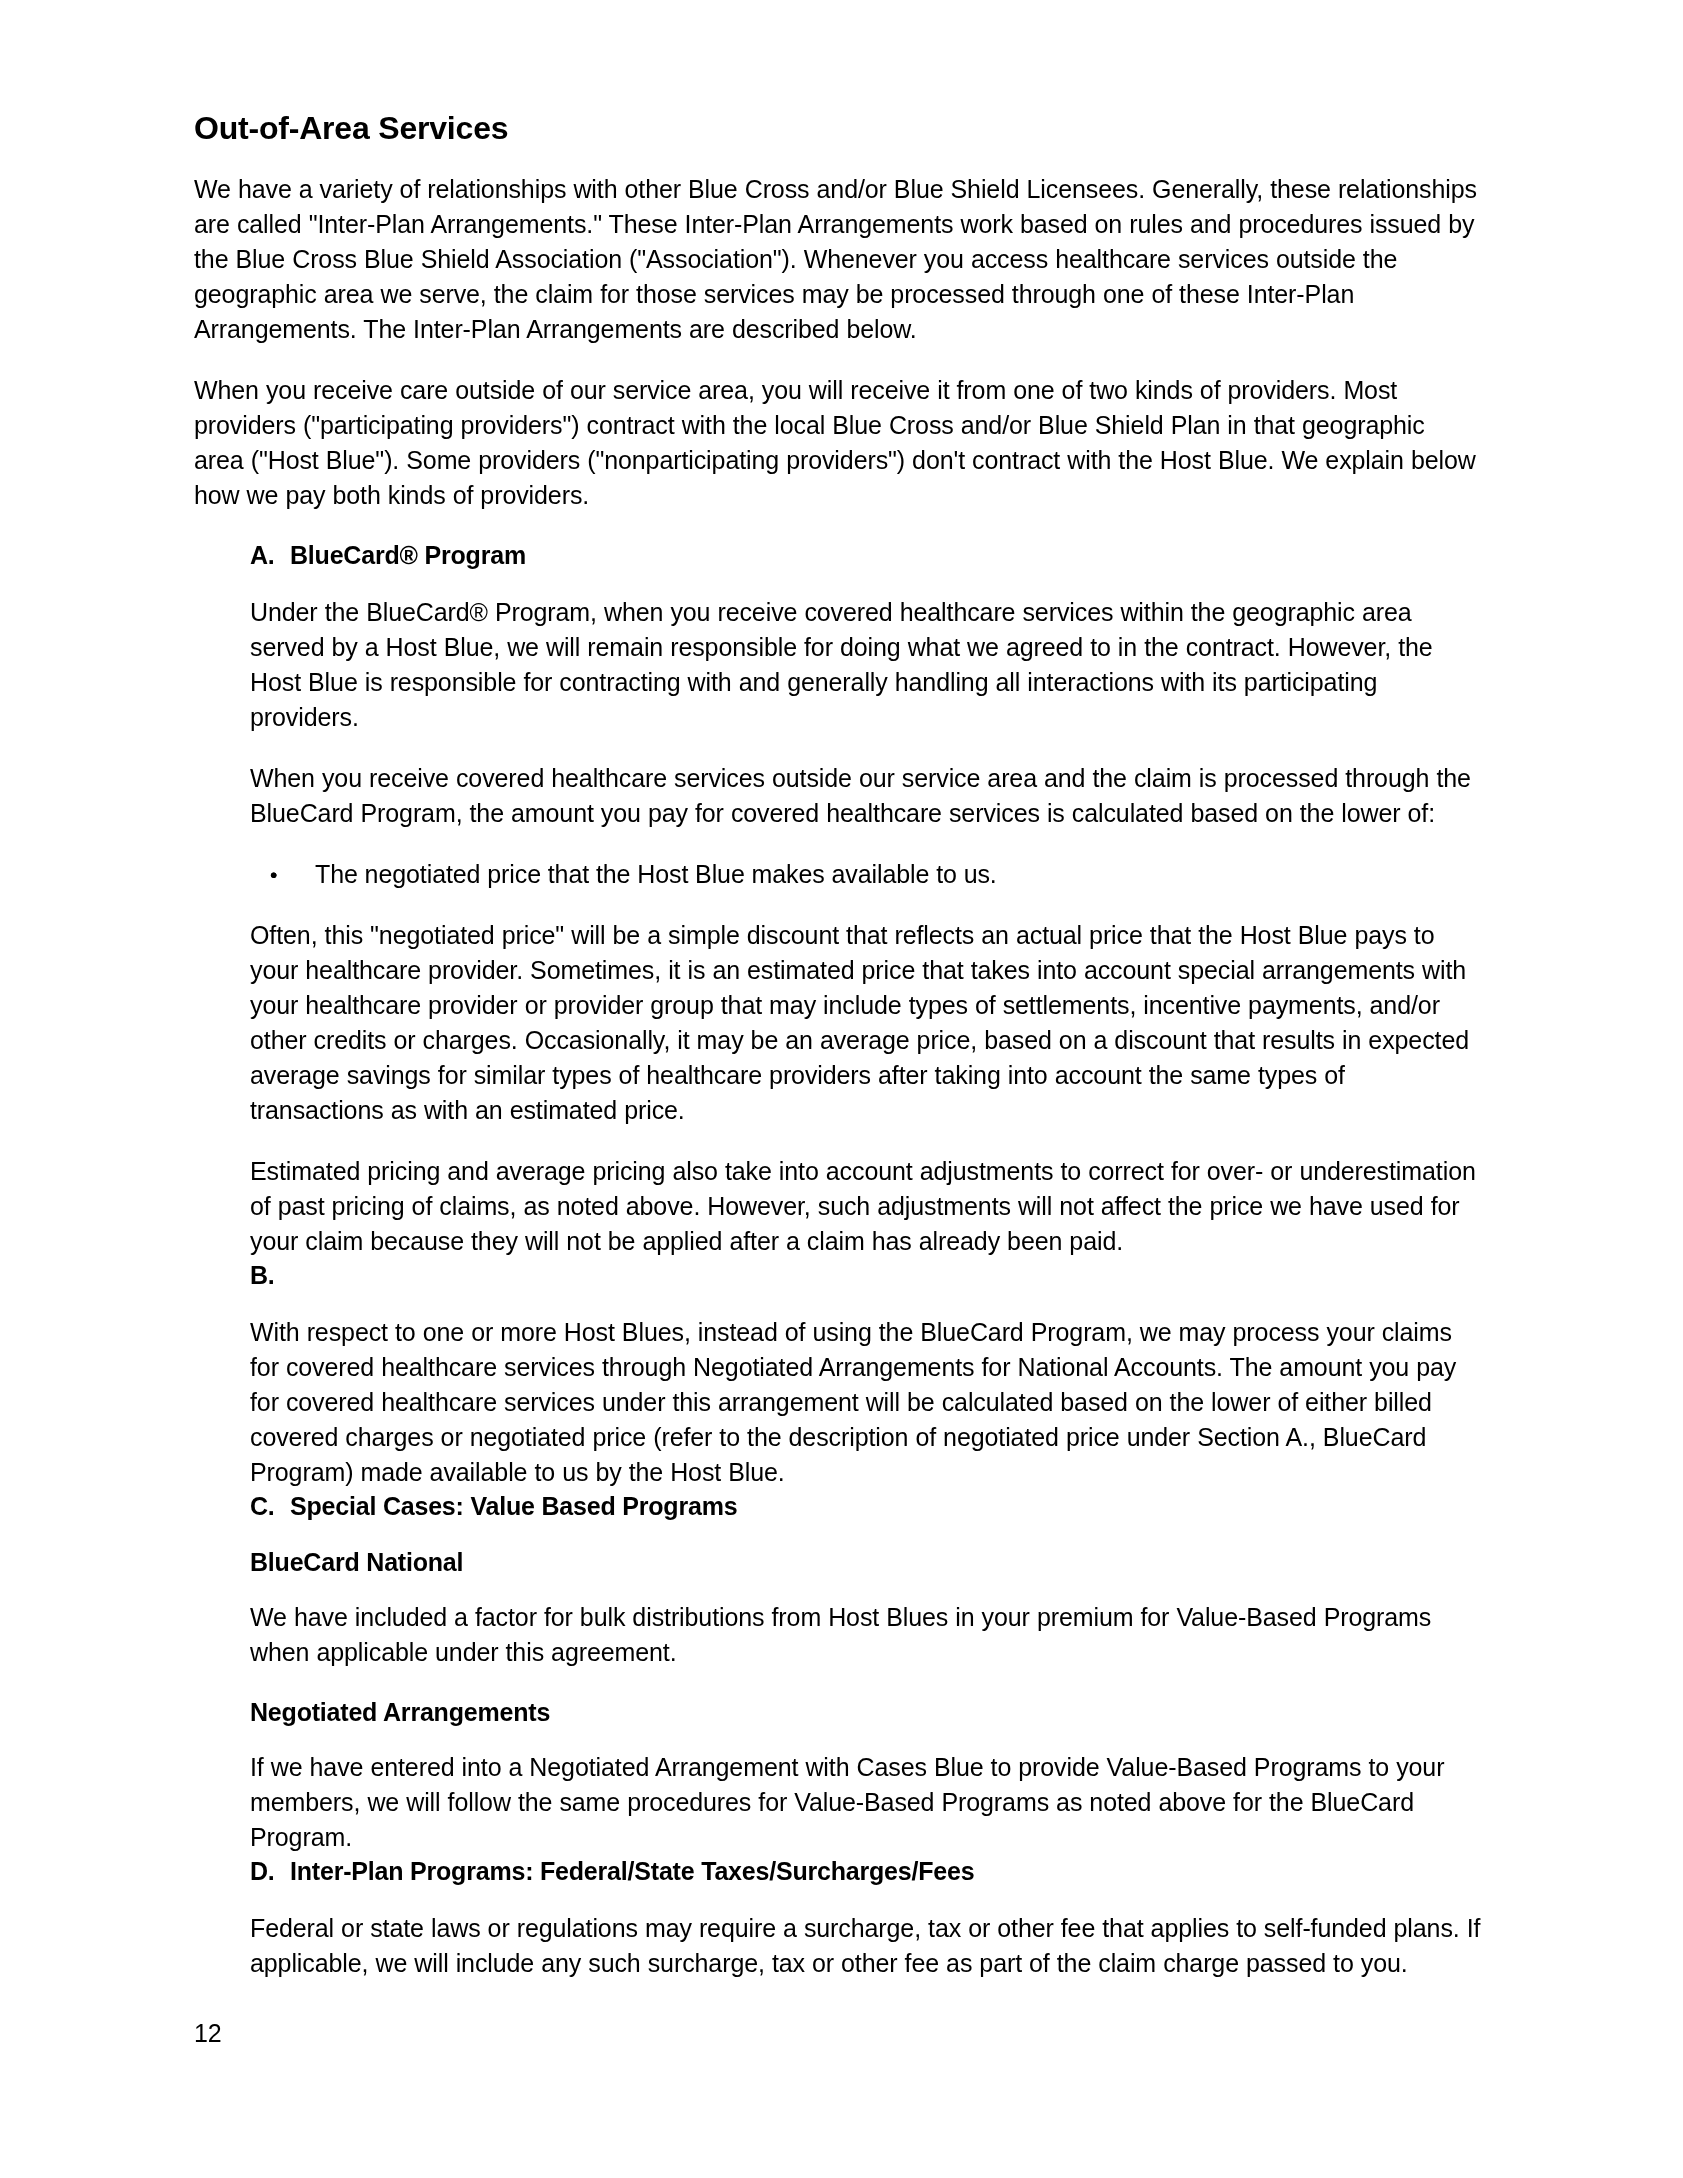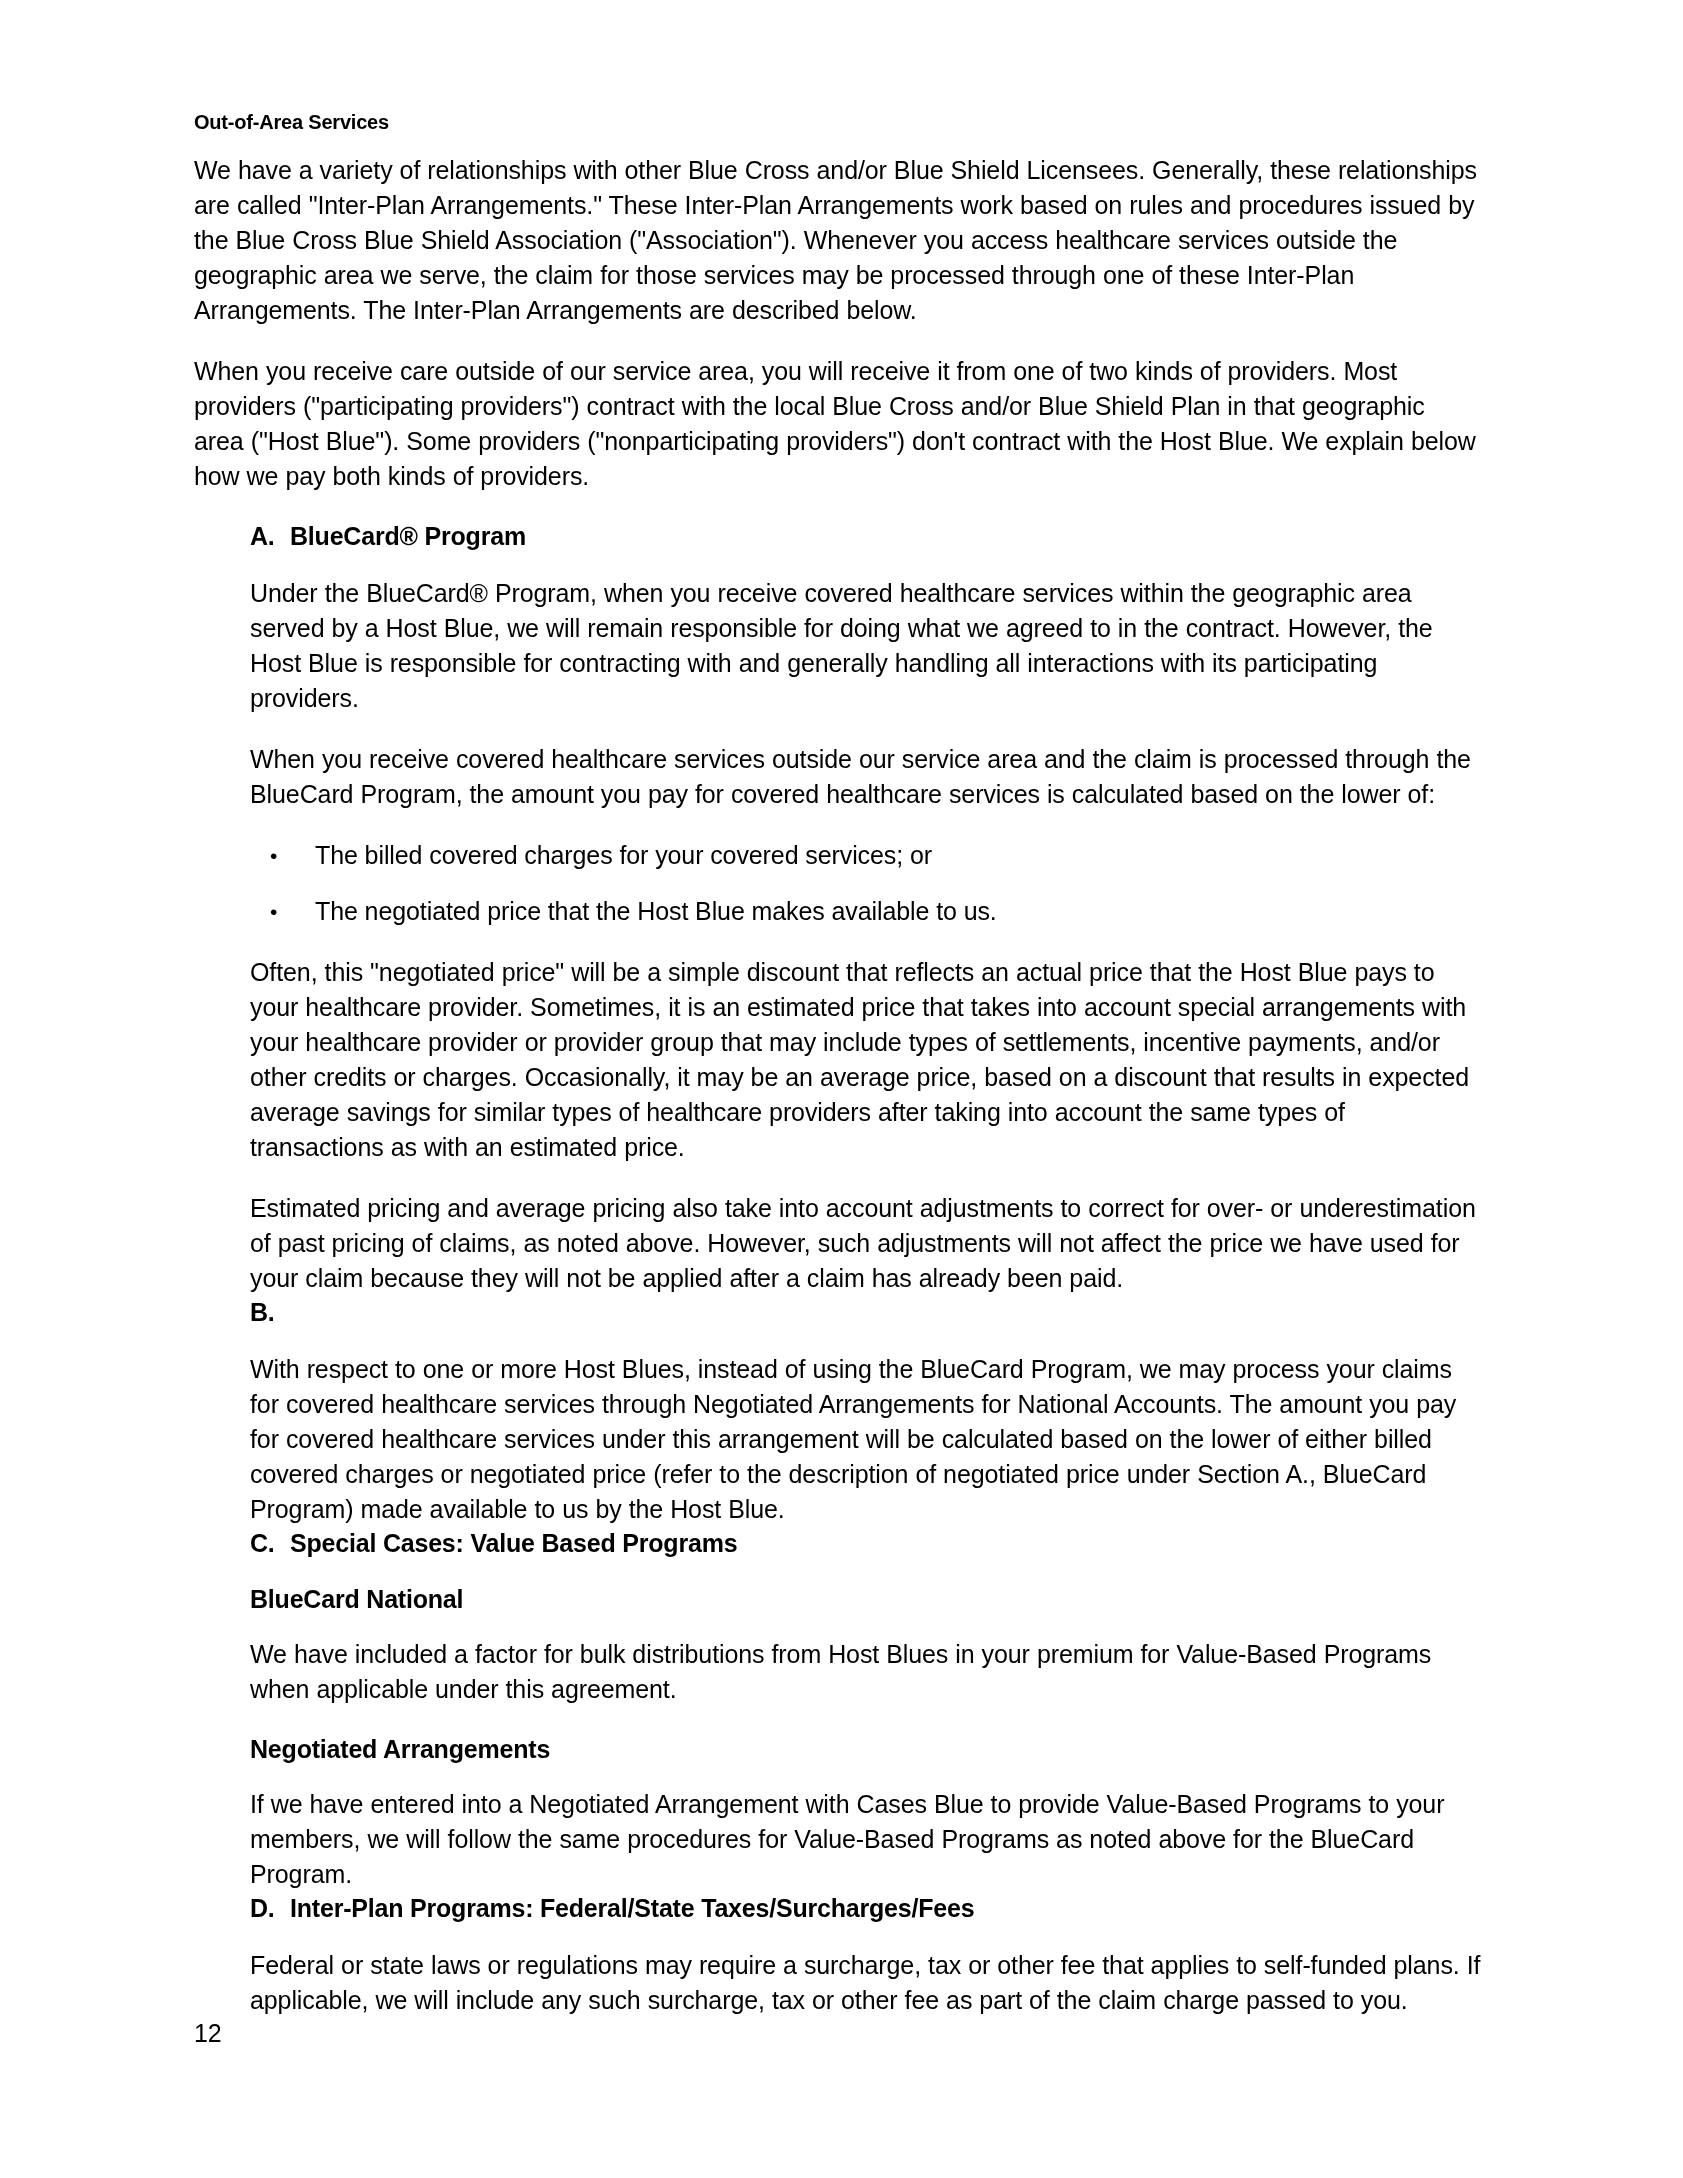--- a/index.html
+++ b/index.html
@@ -19,24 +19,24 @@
     overflow: hidden;
   }
   
   #content {
     position: absolute;
     left: 194px;
     top: 111px;
     width: 1287px;
   }
   .doc-title {
-    font-size: 20px;
+    font-size: 32px;
     font-weight: bold;
     letter-spacing: -0.2px;
-    margin: 0 0 20px 0;
+    margin: 0 0 26px 0;
     line-height: 1.1;
   }
   .para {
     font-size: 25px;
     line-height: 35px;
     margin: 0 0 26px 0;
     letter-spacing: -0.1px;
     text-align: left;
     word-spacing: 0.2px;
   }
@@ -111,21 +111,20 @@
     <div class="section">
       <div class="section-heading">
         <span class="letter">A.</span>
         <span>BlueCard® Program</span>
       </div>
       <p class="para">Under the BlueCard® Program, when you receive covered healthcare services within the geographic area served by a Host Blue, we will remain responsible for doing what we agreed to in the contract.  However, the Host Blue is responsible for contracting with and generally handling all interactions with its participating providers.</p>
       <p class="para">When you receive covered healthcare services outside our service area and the claim is processed through the BlueCard Program, the amount you pay for covered healthcare services is calculated based on the lower of:</p>
       <ul class="bullets">
         <li>
           <span class="bullet-dot">•</span>
-          <span>The billed covered charges for your covered services; or</span>
         </li>
         <li>
           <span class="bullet-dot">•</span>
           <span>The negotiated price that the Host Blue makes available to us.</span>
         </li>
       </ul>
       <p class="para">Often, this "negotiated price" will be a simple discount that reflects an actual price that the Host Blue pays to your healthcare provider.  Sometimes, it is an estimated price that takes into account special arrangements with your healthcare provider or provider group that may include types of settlements, incentive payments, and/or other credits or charges.  Occasionally, it may be an average price, based on a discount that results in expected average savings for similar types of healthcare providers after taking into account the same types of transactions as with an estimated price.</p>
       <p class="para">Estimated pricing and average pricing also take into account adjustments to correct for over- or underestimation of past pricing of claims, as noted above.  However, such adjustments will not affect the price we have used for your claim because they will not be applied after a claim has already been paid.</p>
     </div>
 

